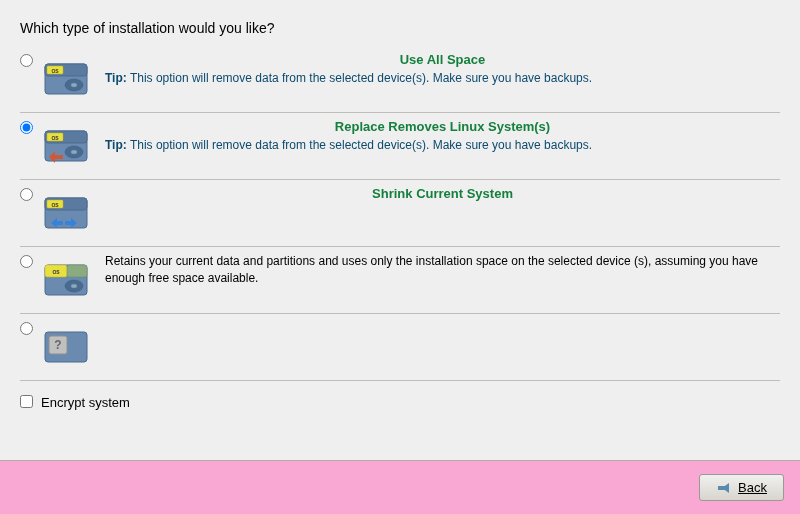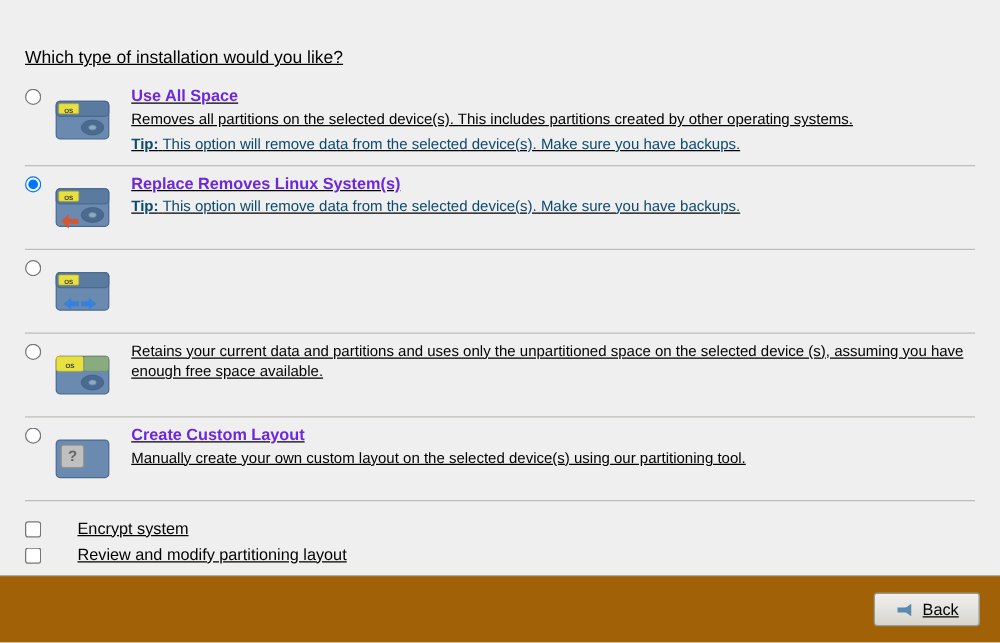--- a/index.html
+++ b/index.html
@@ -8,23 +8,22 @@
       font-size: 13px;
       background: #d4d0c8;
       width: 800px;
       height: 514px;
       display: flex;
       flex-direction: column;
     }
     .main-content {
       flex: 1;
       background: #efefef;
-      padding: 37px 20px 10px 20px;
+      padding: 20px 20px 10px 20px;
       overflow: hidden;
-      text-decoration: underline;
     }
     .page-question {
       font-size: 14px;
       margin-bottom: 16px;
       color: #000;
     }
     .option-row {
       display: flex;
       align-items: flex-start;
       margin-bottom: 8px;
@@ -41,51 +40,51 @@
       display: flex;
       align-items: flex-start;
       padding-top: 2px;
     }
     .option-text {
       flex: 1;
     }
     .option-title {
       font-weight: bold;
       font-size: 13px;
-      color: #6d28d9;
+      color: #15803d;
       margin-bottom: 3px;
+      text-align: center;
     }
     .option-desc {
       font-size: 12px;
       color: #000;
       line-height: 1.4;
       margin-bottom: 3px;
     }
     .option-tip {
       font-size: 12px;
       color: #0c4a6e;
       line-height: 1.4;
     }
     .option-tip b {
       font-weight: bold;
     }
     .checkboxes {
       padding: 8px 0 8px 0;
     }
     .checkbox-row {
       display: flex;
-      align-items: flex-end;
+      align-items: flex-start;
       margin-bottom: 6px;
-      gap: 21px;
     }
     .checkbox-row input[type=checkbox] {
       margin-right: 8px;
     }
     .bottom-bar {
-      background: #a16207;
+      background: #f9a8d4;
       border-top: 1px solid #b0aca4;
       padding: 10px 16px;
       display: flex;
       justify-content: flex-end;
       align-items: center;
       gap: 8px;
       height: 54px;
     }
     .nav-button {
       display: flex;
@@ -139,21 +138,20 @@
 
         <rect x="6" y="12" width="16" height="8" rx="1" fill="#e8e040" stroke="#c0b020" stroke-width="0.5"></rect>
         <text x="14" y="19" font-size="5" text-anchor="middle" fill="#333" font-weight="bold">OS</text>
 
         <ellipse cx="33" cy="31" rx="9" ry="6" fill="#4a6a90" stroke="#3a5a80" stroke-width="0.5"></ellipse>
         <ellipse cx="33" cy="31" rx="3" ry="2" fill="#8aaac0" stroke="#6a8aa0" stroke-width="0.5"></ellipse>
       </svg>
     </div>
     <div class="option-text">
       <div class="option-title">Use All Space</div>
-      <div class="option-desc">Removes all partitions on the selected device(s).  This includes partitions created by other operating systems.</div>
       <div class="option-tip"><b>Tip:</b> <span>This option will remove data from the selected device(s).  Make sure you have backups.</span></div>
     </div>
   </div>
 
   <div class="divider"></div>
 
   <div class="option-row">
     <div class="radio-col">
       <input type="radio" name="install-type" id="replace-existing" checked="" style="">
     </div>
@@ -186,73 +184,66 @@
         <rect x="4" y="10" width="42" height="30" rx="3" fill="#6a8ab0" stroke="#4a6a90" stroke-width="1"></rect>
         <rect x="4" y="10" width="42" height="12" rx="3" fill="#5a7aa0" stroke="#4a6a90" stroke-width="1"></rect>
         <rect x="6" y="12" width="16" height="8" rx="1" fill="#e8e040" stroke="#c0b020" stroke-width="0.5"></rect>
         <text x="14" y="19" font-size="5" text-anchor="middle" fill="#333" font-weight="bold">OS</text>
 
         <path d="M 10 35 L 16 30 L 16 33 L 22 33 L 22 37 L 16 37 L 16 40 Z" fill="#3080e0" opacity="0.9"></path>
         <path d="M 36 35 L 30 30 L 30 33 L 24 33 L 24 37 L 30 37 L 30 40 Z" fill="#3080e0" opacity="0.9"></path>
       </svg>
     </div>
     <div class="option-text">
+      <div class="option-title">Shrink Current System</div>
     </div>
   </div>
 
   <div class="divider"></div>
 
   <div class="option-row">
     <div class="radio-col">
       <input type="radio" name="install-type" id="use-free-space" style="">
     </div>
     <div class="icon-col">
       <svg class="disk-icon-svg" viewBox="0 0 50 50">
         <rect x="4" y="10" width="42" height="30" rx="3" fill="#6a8ab0" stroke="#4a6a90" stroke-width="1"></rect>
         <rect x="4" y="10" width="22" height="12" rx="2" fill="#e8e040" stroke="#c0b020" stroke-width="0.5"></rect>
         <text x="15" y="19" font-size="5" text-anchor="middle" fill="#333" font-weight="bold">OS</text>
         <rect x="26" y="10" width="20" height="12" rx="2" fill="#8aaa80" stroke="#6a8a60" stroke-width="0.5"></rect>
         <ellipse cx="33" cy="31" rx="9" ry="6" fill="#4a6a90" stroke="#3a5a80" stroke-width="0.5"></ellipse>
         <ellipse cx="33" cy="31" rx="3" ry="2" fill="#8aaac0" stroke="#6a8aa0" stroke-width="0.5"></ellipse>
       </svg>
     </div>
     <div class="option-text">
-      <div class="option-desc">Retains your current data and partitions and uses only the unpartitioned space on the selected device (s), assuming you have enough free space available.</div>
+      <div class="option-desc">Retains your current data and partitions and uses only the installation space on the selected device (s), assuming you have enough free space available.</div>
     </div>
   </div>
 
   <div class="divider"></div>
 
   <div class="option-row">
     <div class="radio-col">
       <input type="radio" name="install-type" id="create-custom" style="">
     </div>
     <div class="icon-col">
       <svg class="disk-icon-svg" viewBox="0 0 50 50">
         <rect x="4" y="10" width="42" height="30" rx="3" fill="#6a8ab0" stroke="#4a6a90" stroke-width="1"></rect>
         <rect x="8" y="14" width="18" height="18" rx="2" fill="#c0c0c0" stroke="#909090" stroke-width="1"></rect>
         <text x="17" y="27" font-size="12" text-anchor="middle" fill="#666" font-weight="bold">?</text>
       </svg>
-    </div>
-    <div class="option-text">
-      <div class="option-title">Create Custom Layout</div>
-      <div class="option-desc">Manually create your own custom layout on the selected device(s) using our partitioning tool.</div>
     </div>
   </div>
 
   <div class="divider"></div>
 
   <div class="checkboxes">
     <div class="checkbox-row">
       <input type="checkbox" id="encrypt-system" style="">
       <label for="encrypt-system">Encrypt system</label>
-    </div>
-    <div class="checkbox-row">
-      <input type="checkbox" id="review-partitioning" style="">
-      <label for="review-partitioning">Review and modify partitioning layout</label>
     </div>
   </div>
 </div>
 
 <div class="bottom-bar">
   <button class="nav-button">
     <span style="display:inline-block; width:16px; height:14px;">
       <svg width="16" height="14" viewBox="0 0 16 14">
         <polygon points="6,7 13,2 13,12" fill="#5a8ab0"></polygon>
         <rect x="2" y="5" width="7" height="4" fill="#5a8ab0"></rect>

